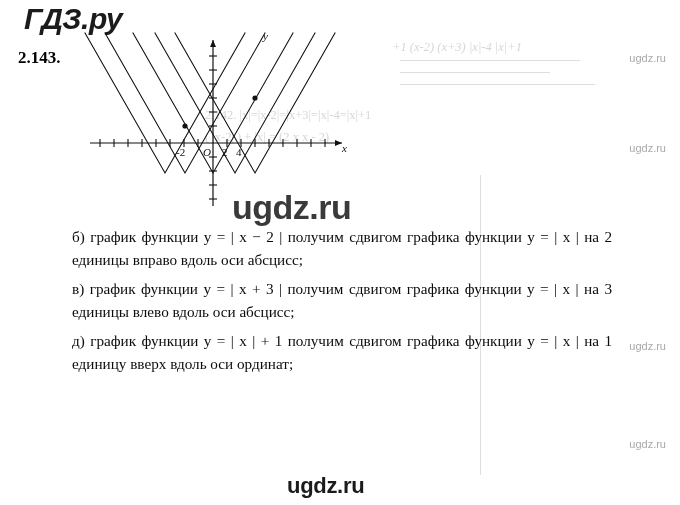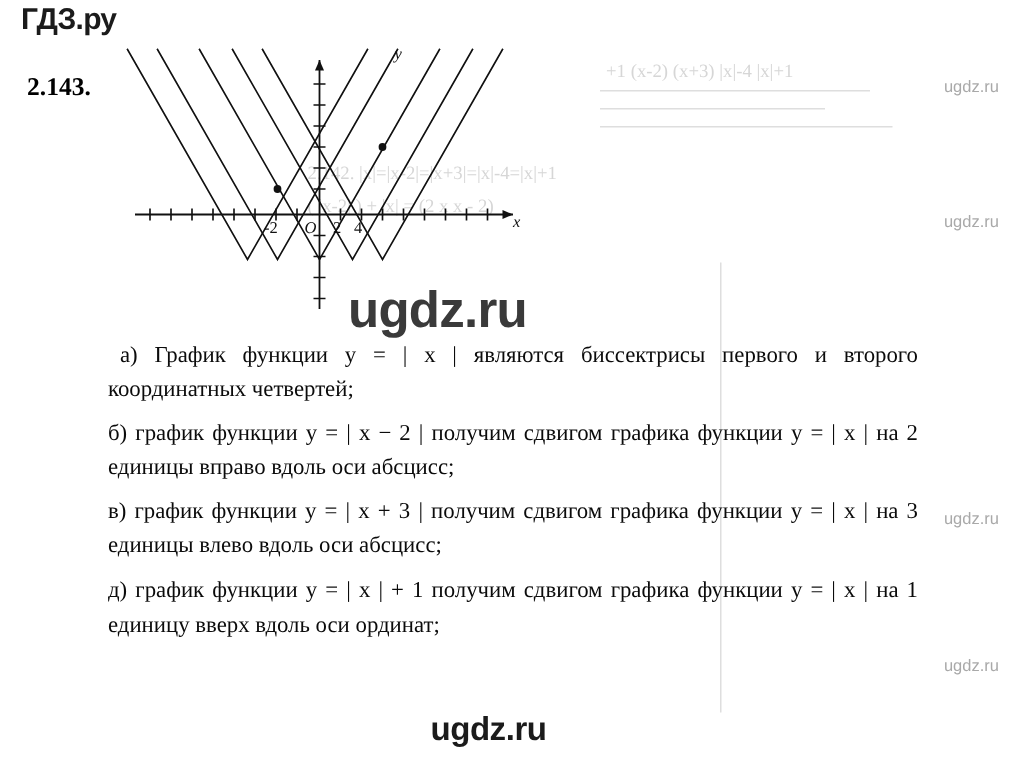--- a/index.html
+++ b/index.html
@@ -17,27 +17,28 @@
   }
 
   .page {
     position: absolute;
     inset: 0;
   }
 
   
   .brand-top {
     position: absolute;
-    left: 14px;
+    left: 24px;
     top: 2px;
     font-family: "Liberation Sans", sans-serif;
     font-weight: bold;
-    font-size: 20px;
+    font-size: 30px;
     color: #1b1b1b;
     letter-spacing: -0.5px;
+    font-style: italic;
   }
 
   
   .wm-side {
     position: absolute;
     right: 14px;
     font-family: "Liberation Sans", sans-serif;
     font-size: 11px;
     color: #a9a9a9;
   }
@@ -121,21 +122,21 @@
   }
   .para.first { text-indent: 8px; }
 </style>
 </head>
 <body>
 
 <div class="page">
 
   <div class="brand-top">ГДЗ.ру</div>
 
-  <div class="ghost" style="left:404px; top:40px;">+1  (x-2)  (x+3)  |x|-4  |x|+1</div>
+  <div class="ghost" style="left:392px; top:40px;font-style:italic;">+1  (x-2)  (x+3)  |x|-4  |x|+1</div>
   <div class="ghost" style="left:205px; top:108px;">2.142. |x|=|x-2|=|x+3|=|x|-4=|x|+1</div>
   <div class="ghost" style="left:205px; top:130px;">( |x-2| ) + |x| = (2 x x - 2)</div>
   <div class="ghost-line" style="left:400px; top:60px; width:180px;"></div>
   <div class="ghost-line" style="left:400px; top:72px; width:150px;"></div>
   <div class="ghost-line" style="left:400px; top:84px; width:195px;"></div>
   <div class="ghost-line" style="left:480px; top:175px; width:1px; height:300px;"></div>
 
   <div class="wm-side wm1">ugdz.ru</div>
   <div class="wm-side wm2">ugdz.ru</div>
   <div class="wm-side wm3">ugdz.ru</div>
@@ -206,21 +207,20 @@
     <div style="position:absolute; left:272px; top:114px; font-style:italic; font-size:11px;">x</div>
     <div style="position:absolute; left:106px; top:118px; font-size:11px;">-2</div>
     <div style="position:absolute; left:133px; top:118px; font-style:italic; font-size:11px;">O</div>
     <div style="position:absolute; left:152px; top:118px; font-size:11px;">2</div>
     <div style="position:absolute; left:166px; top:118px; font-size:11px;">4</div>
   </div>
 
   <div class="wm-center">ugdz.ru</div>
 
   <div class="body-text">
-    <p class="para first">а) График функции y = | x | являются биссектрисы первого и второго координатных четвертей;</p>
     <p class="para">б) график функции y = | x − 2 | получим сдвигом графика функции y = | x | на 2 единицы вправо вдоль оси абсцисс;</p>
     <p class="para">в) график функции y = | x + 3 | получим сдвигом графика функции y = | x | на 3 единицы влево вдоль оси абсцисс;</p>
     <p class="para">д) график функции y = | x | + 1 получим сдвигом графика функции y = | x | на 1 единицу вверх вдоль оси ординат;</p>
   </div>
 
   <div class="brand-bottom">ugdz.ru</div>
 
 </div>
 
 </body></html>

